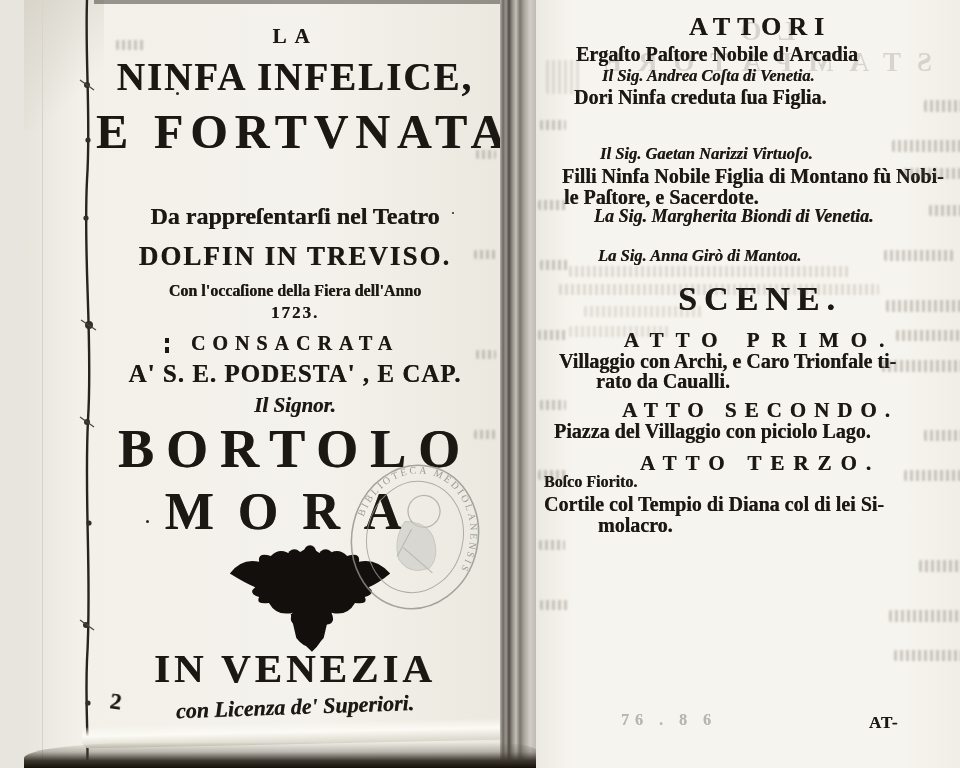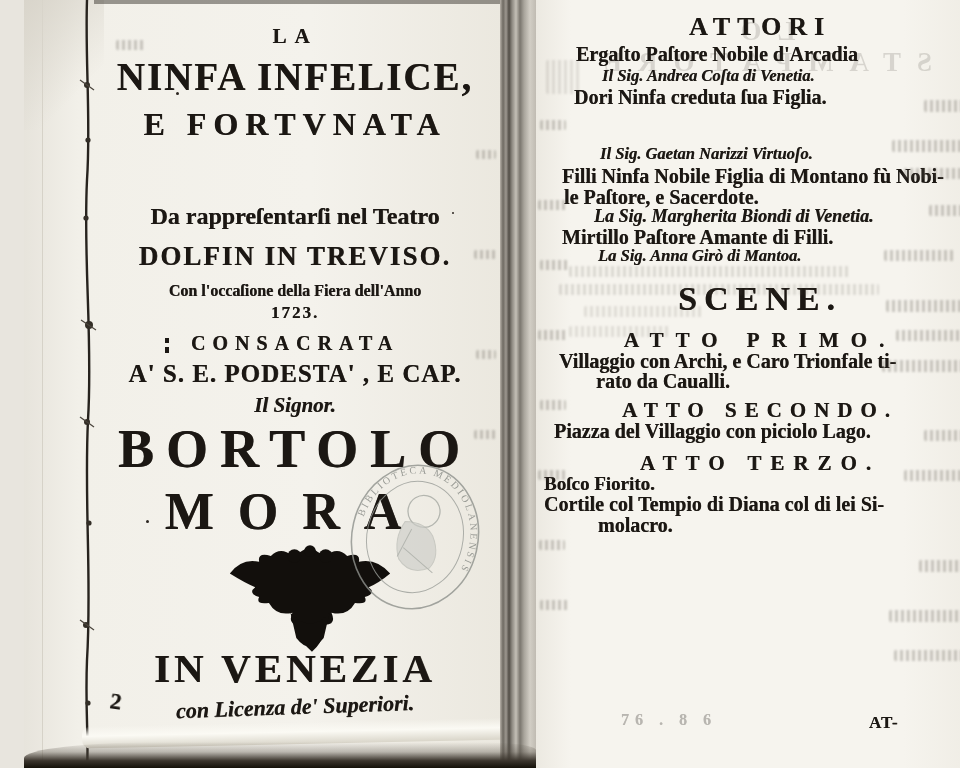--- a/index.html
+++ b/index.html
@@ -72,21 +72,21 @@
           <line x1="8" y1="80" x2="22" y2="90"></line>
             <line x1="9" y1="320" x2="24" y2="330"></line>
           <line x1="8" y1="417" x2="22" y2="427"></line>
             <line x1="8" y1="620" x2="22" y2="630"></line>
         </g>
       </svg>
     </div>
 
     <div class="t ctr" style="top:26px;font-size:21px;letter-spacing:8px">LA</div>
     <div class="t ctr" style="top:57px;font-size:39px;letter-spacing:2px">NINFA INFELICE,</div>
-    <div class="t ctr" style="top:108px;font-size:32px;letter-spacing:7px">E FORTVNATA</div>
+    <div class="t ctr" style="top:108px;font-size:48px;letter-spacing:7px">E FORTVNATA</div>
     <div class="t ctr" style="top:204px;font-size:24px">Da rappreſentarſi nel Teatro</div>
     <div class="t ctr" style="top:243px;font-size:27px;letter-spacing:2px">DOLFIN IN TREVISO.</div>
     <div class="t ctr" style="top:283px;font-size:16px">Con l'occaſione della Fiera dell'Anno</div>
     <div class="t ctr" style="top:304px;font-size:17px;letter-spacing:2px">1723.</div>
 
     <div class="ink-mark-colon"></div>
     <div class="t ctr" style="top:333px;font-size:20px;letter-spacing:7px">CONSACRATA</div>
     <div class="t ctr" style="top:361px;font-size:25px;letter-spacing:1px">A' S. E. PODESTA' , E CAP.</div>
     <div class="t ctr ital" style="top:395px;font-size:21px">Il Signor.</div>
 
@@ -145,34 +145,33 @@
 
     <div class="t ctr" style="top:14px;font-size:26px;letter-spacing:7px">ATTORI</div>
 
     <div class="t" style="left:40px;top:44px;font-size:20px">Ergaſto Paſtore Nobile d'Arcadia</div>
     <div class="t ital" style="left:66px;top:68px;font-size:16.5px">Il Sig. Andrea Coſta di Venetia.</div>
     <div class="t" style="left:38px;top:87px;font-size:20px">Dori Ninfa creduta ſua Figlia.</div>
     <div class="t ital" style="left:64px;top:146px;font-size:16.5px">Il Sig. Gaetan Narizzi Virtuoſo.</div>
     <div class="t" style="left:26px;top:166px;font-size:20px">Filli Ninfa Nobile Figlia di Montano fù Nobi-</div>
     <div class="t" style="left:28px;top:187px;font-size:20px">le Paſtore, e Sacerdote.</div>
     <div class="t ital" style="left:58px;top:207px;font-size:18px">La Sig. Margherita Biondi di Venetia.</div>
-    <div class="t" style="left:26px;top:227px;font-size:20px">Mirtillo Paſtore Amante di Filli.</div>
     <div class="t ctr" style="top:282px;font-size:34px;letter-spacing:7px">SCENE.</div>
 
     <div class="t ital" style="left:62px;top:248px;font-size:16.5px">La Sig. Anna Girò di Mantoa.</div>
 
     <div class="t ctr" style="top:330px;font-size:21px;letter-spacing:12px">ATTO PRIMO.</div>
     <div class="t" style="left:23px;top:351px;font-size:20px">Villaggio con Archi, e Caro Trionfale ti-</div>
     <div class="t" style="left:60px;top:371px;font-size:20px">rato da Caualli.</div>
 
     <div class="t ctr" style="top:400px;font-size:21px;letter-spacing:8px">ATTO SECONDO.</div>
     <div class="t" style="left:18px;top:421px;font-size:20px">Piazza del Villaggio con piciolo Lago.</div>
 
     <div class="t ctr" style="top:453px;font-size:21px;letter-spacing:9px">ATTO TERZO.</div>
-    <div class="t" style="left:8px;top:474px;font-size:19px">Boſco Fiorito.</div>
+    <div class="t" style="left:8px;top:474px;font-size:16px">Boſco Fiorito.</div>
     <div class="t" style="left:8px;top:494px;font-size:20px">Cortile col Tempio di Diana col di lei Si-</div>
     <div class="t" style="left:62px;top:515px;font-size:20px">molacro.</div>
 
     <div class="t" style="left:85px;top:712px;font-size:16px;letter-spacing:6px;opacity:0.28;filter:blur(0.7px)">76 . 8 6</div>
     <div class="t" style="left:333px;top:714px;font-size:17px;letter-spacing:1px">AT-</div>
 
     <div class="smudge" style="left:388px;top:100px;width:48px;height:12px"></div>
     <div class="smudge" style="left:356px;top:140px;width:80px;height:12px"></div>
     <div class="smudge" style="left:368px;top:168px;width:70px;height:11px"></div>
     <div class="smudge" style="left:393px;top:205px;width:45px;height:11px"></div>

